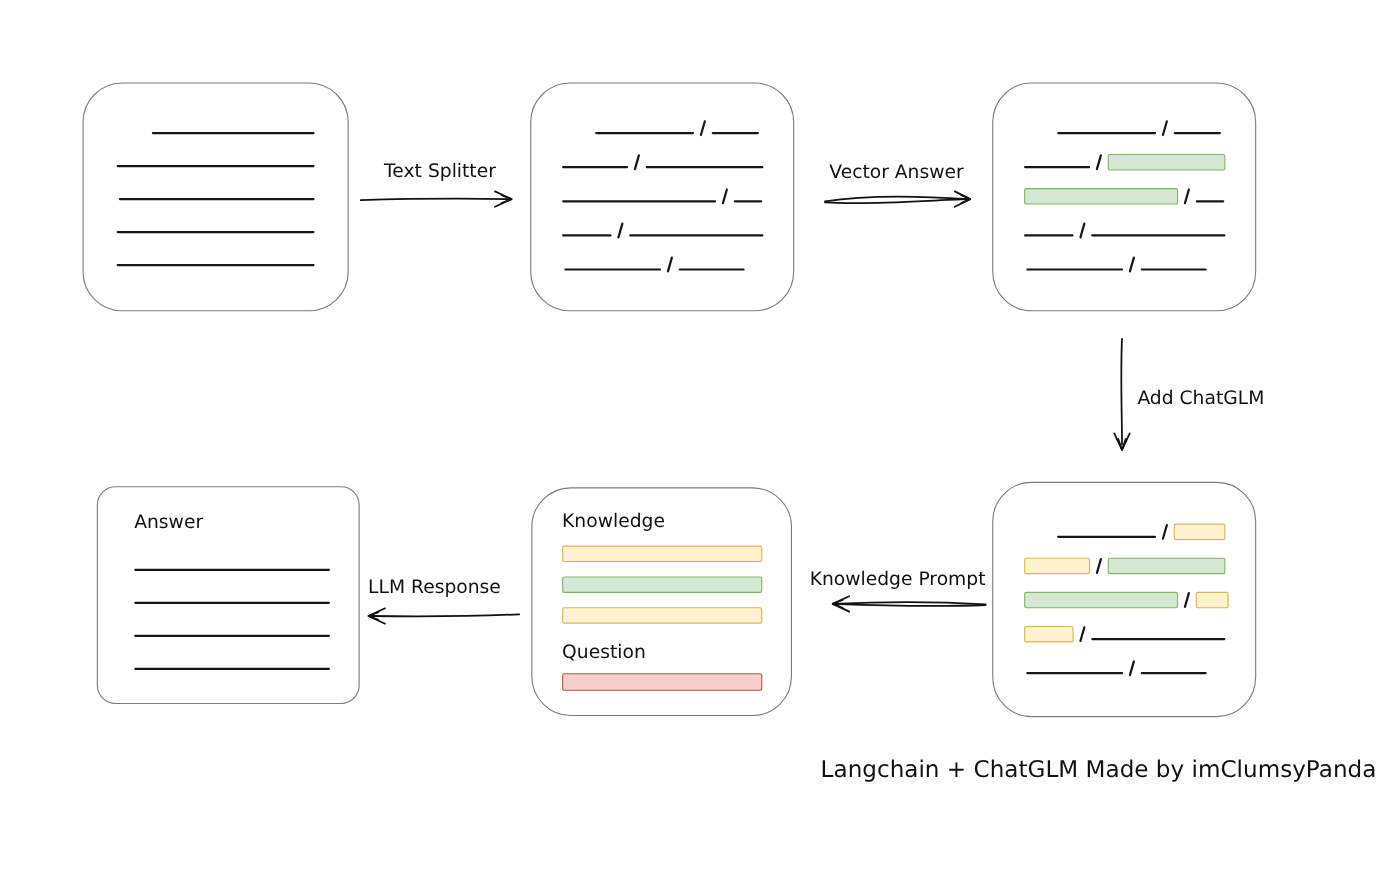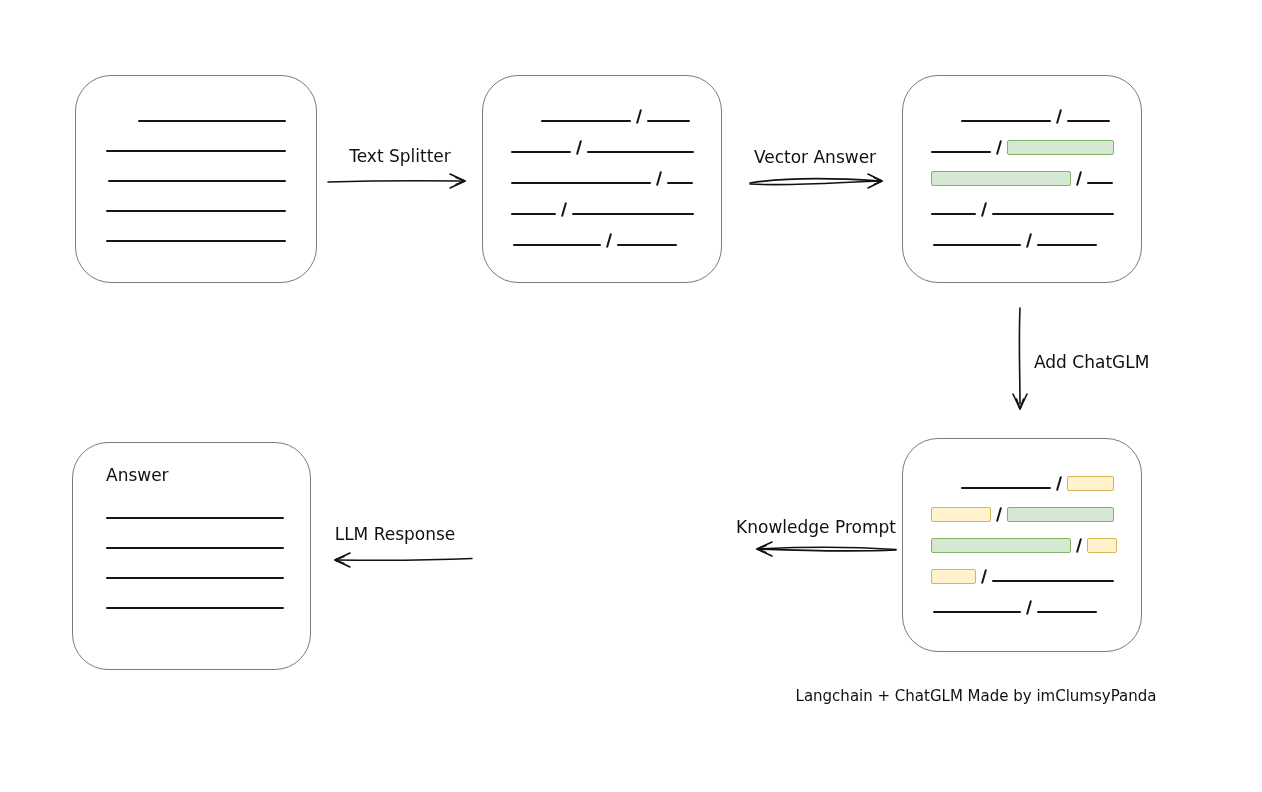--- a/index.html
+++ b/index.html
@@ -16,21 +16,21 @@
   .chip-yellow{background:#fff2cc;border-color:#d6b656;}
   .chip-red{background:#f8cecc;border-color:#b85450;}
   
   .lines{position:absolute;left:0;right:0;display:flex;flex-direction:column;gap:28px;}
   .lines .seg-line{margin-bottom:0;}
   .box-title{position:absolute;font-size:17px;color:#111;}
   .bars{position:absolute;display:flex;flex-direction:column;gap:13px;}
   .arrow-label{position:absolute;font-size:17px;color:#111;text-align:center;white-space:nowrap;}
   .arrow-svg{position:absolute;overflow:visible;}
   .arrow-svg path,.arrow-svg polyline{fill:none;stroke:#111;stroke-width:1.6;stroke-linecap:round;stroke-linejoin:round;}
-  .caption{position:absolute;left:746px;top:687px;width:460px;text-align:center;font-size:15px;color:#111;white-space:nowrap;}
+  .caption{position:absolute;left:746px;top:687px;width:460px;text-align:center;font-size:21px;color:#111;white-space:nowrap;}
 </style>
 </head>
 <body>
 
 <div class="canvas">
 
   <div class="dbox" style="left:75px;top:75px;width:242px;height:208px;">
     <div class="lines" style="top:44px;">
         <div class="seg-line" style="width: 148px; margin-left: 62px;"></div>
         <div class="seg-line" style="width: 180px; margin-left: 30px;"></div>
@@ -123,22 +123,34 @@
           <div class="seg-line" style="width: 122px;"></div>
         </div>
         <div class="seg-row" style="padding-left: 30px;">
           <div class="seg-line" style="width: 88px;"></div>
           <div class="slash"></div>
           <div class="seg-line" style="width: 60px;"></div>
         </div>
       </div>
   </div>
 
+  <div class="dbox" style="left:483px;top:443px;width:237px;height:208px;">
+    <div class="box-title" style="left:27px;top:20px;">Knowledge</div>
+    <div class="bars" style="left:27px;top:52px;">
+        <div class="chip chip-yellow" style="width: 182px;"></div>
+        <div class="chip chip-green" style="width: 182px;"></div>
+        <div class="chip chip-yellow" style="width: 182px;"></div>
+      </div>
+    <div class="box-title" style="left:27px;top:139px;">Question</div>
+    <div class="bars" style="left:27px;top:168px;">
+        <div class="chip chip-red" style="width: 182px; height: 16px;"></div>
+      </div>
+  </div>
 
-  <div class="dbox" style="left:72px;top:442px;width:239px;height:228px;">
+  <div class="dbox" style="left:88px;top:442px;width:239px;height:198px;border-radius:17px;">
     <div class="box-title" style="left:33px;top:22px;">Answer</div>
     <div class="lines" style="top:74px;">
         <div class="seg-line" style="width: 178px; margin-left: 33px;"></div>
         <div class="seg-line" style="width: 178px; margin-left: 33px;"></div>
         <div class="seg-line" style="width: 178px; margin-left: 33px;"></div>
         <div class="seg-line" style="width: 178px; margin-left: 33px;"></div>
       </div>
   </div>
 
   <div class="arrow-label" style="left:326px;top:146px;width:148px;text-align:center;">Text Splitter</div>

